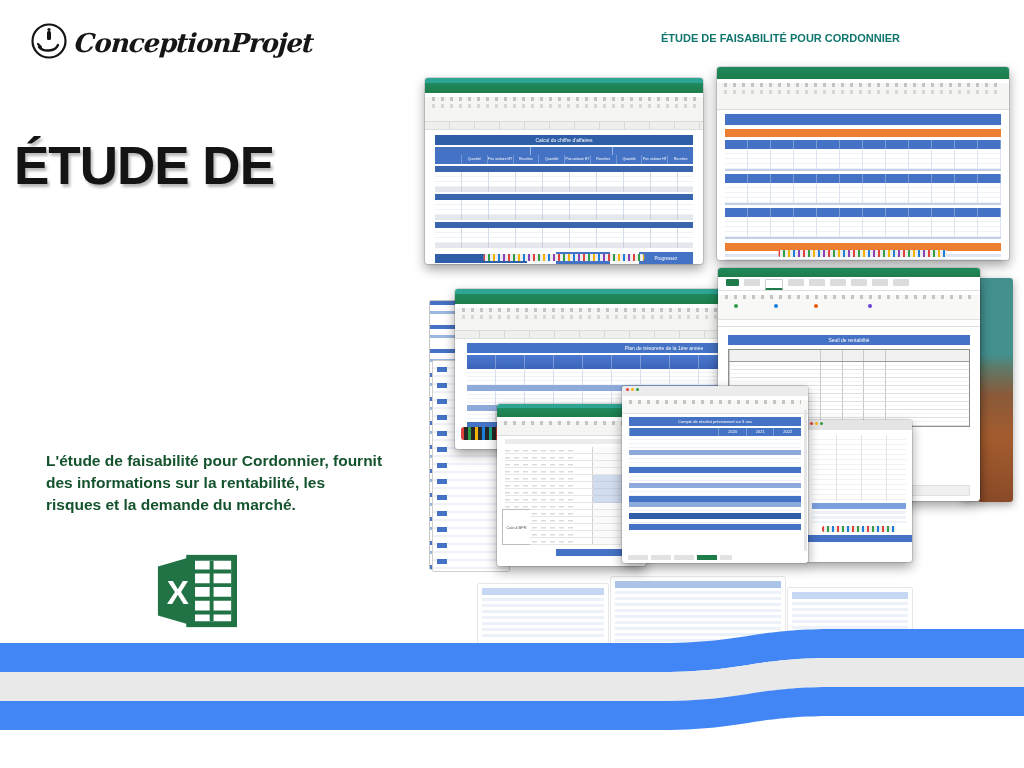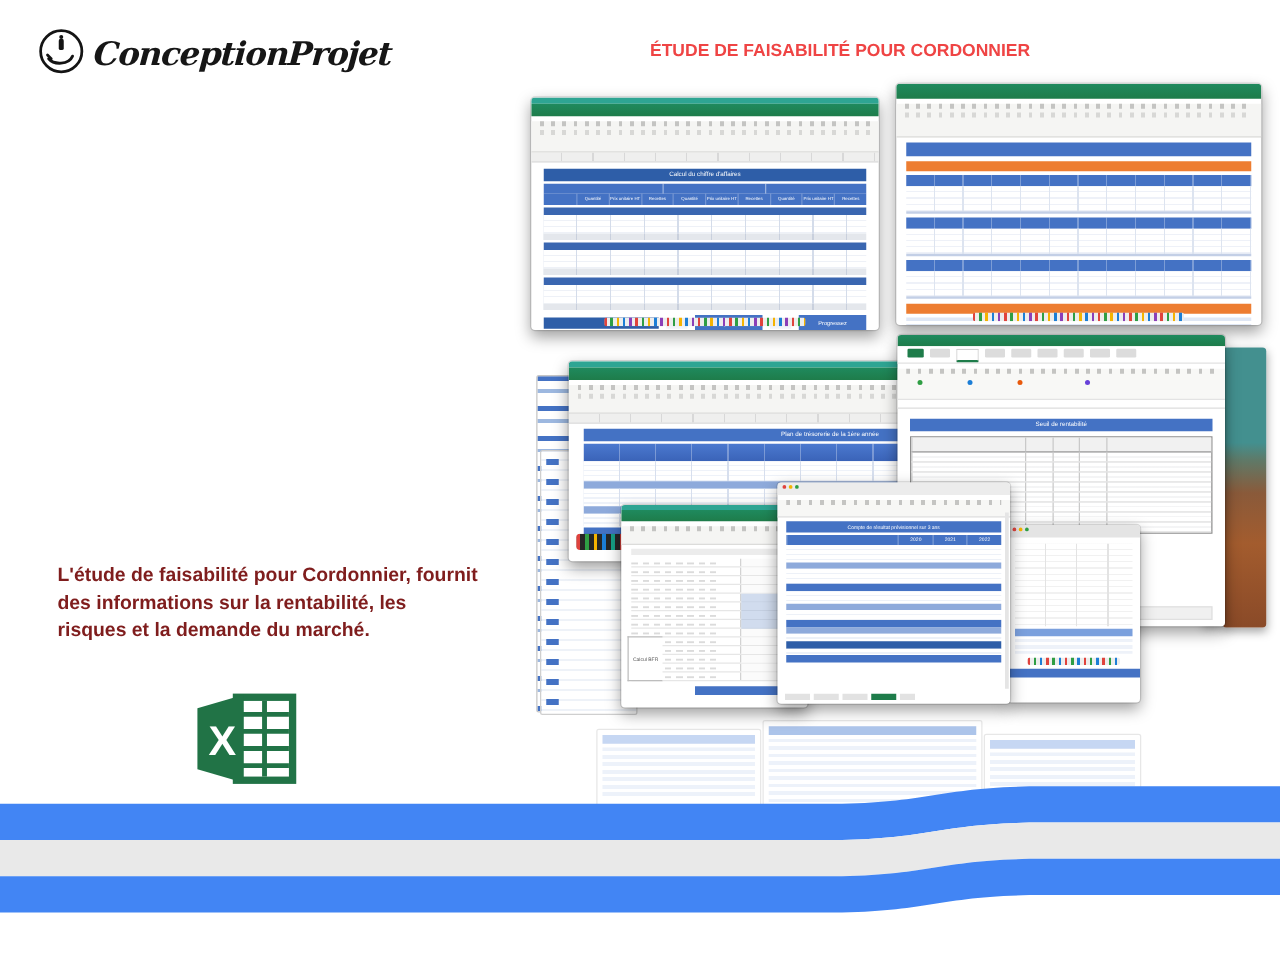--- a/index.html
+++ b/index.html
@@ -3,29 +3,29 @@
 <meta charset="utf-8">
 <style>
   html,body{margin:0;padding:0;width:1024px;height:768px;overflow:hidden;background:#fff;
     font-family:"Liberation Sans",sans-serif;position:relative;}
   .abs{position:absolute;}
 
   
   .logo{position:absolute;left:30px;top:22px;display:flex;align-items:center;gap:7px;cursor:pointer;}
   .logo-text{font-family:"DejaVu Serif",serif;font-style:italic;font-weight:700;font-size:26px;
     color:#161616;letter-spacing:-1px;transform:skewX(-4deg);}
-  .top-heading{position:absolute;left:520px;top:32px;width:380px;text-align:left;
-    font-size:14px;font-weight:700;color:#ef4444;}
+  .top-heading{position:absolute;left:520px;top:32px;width:380px;text-align:right;
+    font-size:11px;font-weight:700;color:#0f766e;}
 
   
   .hero-title{position:absolute;left:14px;top:128px;font-weight:800;font-size:53px;line-height:75px;
     color:#141414;letter-spacing:-1px;text-shadow:2px 3px 3px rgba(0,0,0,.28);}
   .hero-title .accent{color:#4285f4;text-shadow:2px 3px 3px rgba(0,0,0,.22);}
   .description{position:absolute;left:46px;top:434px;width:338px;font-size:15.5px;font-weight:700;
-    line-height:1.42;color:#7f1d1d;}
+    line-height:1.42;color:#14532d;}
   .excel-logo{position:absolute;left:152px;top:550px;}
 
   
   .win{position:absolute;background:#fff;border-radius:3px;overflow:hidden;
     box-shadow:0 5px 12px rgba(0,0,0,.38),0 0 0 1px rgba(0,0,0,.12);}
   .macbar{height:5px;background:#2ea593;}
   .greenbar{height:10px;background:linear-gradient(#1f8a5e,#1e7c4a);}
   .ribbon{background:#f5f5f3;border-bottom:1px solid #dcdcda;position:relative;}
   .specks{height:4px;margin:4px 7px 0;background:repeating-linear-gradient(90deg,#c4c4c2 0 3px,transparent 3px 9px);}
   .specks.s2{opacity:.6;margin-top:3px;}
@@ -208,20 +208,21 @@
       <path d="M9,25 C13,30 25,30 28,23" fill="none" stroke="#141414" stroke-width="2.4" stroke-linecap="round"></path>
       <path d="M8,22 l3,3" stroke="#141414" stroke-width="2.2" stroke-linecap="round"></path>
     </svg>
   </span>
   <span class="logo-text">ConceptionProjet</span>
 </div>
 
 <div class="top-heading">ÉTUDE DE FAISABILITÉ POUR CORDONNIER</div>
 
 <div class="hero-title">
+  <div>ÉTUDE DE</div>
 </div>
 
 <p class="description">L'étude de faisabilité pour Cordonnier, fournit des informations sur la rentabilité, les risques et la demande du marché.</p>
 
 <div class="excel-logo">
   <svg width="88" height="82" viewBox="0 0 90 84">
     <rect x="38" y="8" width="46" height="68" fill="#fff" stroke="#217346" stroke-width="6"></rect>
     <line x1="61" y1="11" x2="61" y2="73" stroke="#217346" stroke-width="4"></line>
     <line x1="41" y1="22" x2="81" y2="22" stroke="#217346" stroke-width="4"></line>
     <line x1="41" y1="36" x2="81" y2="36" stroke="#217346" stroke-width="4"></line>

